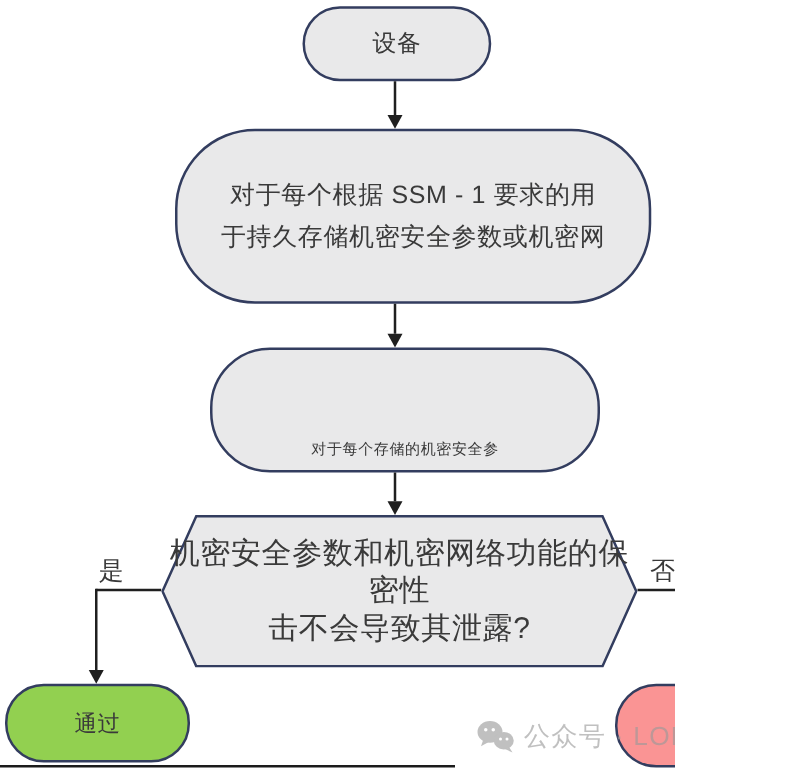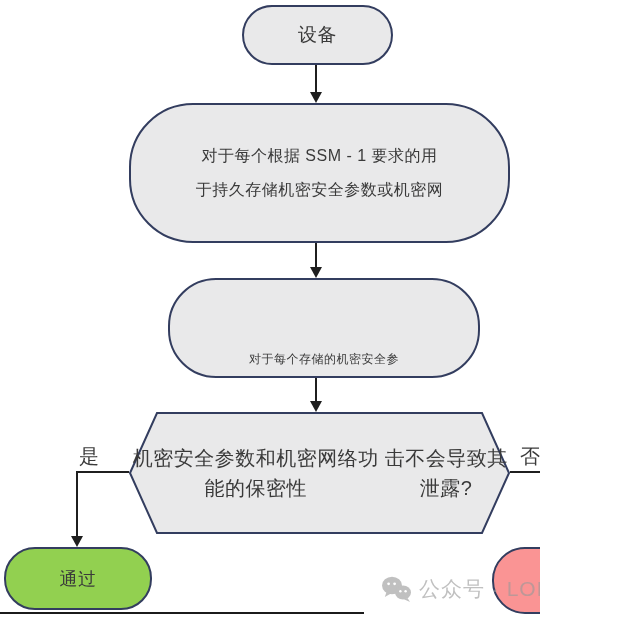--- a/index.html
+++ b/index.html
@@ -23,39 +23,39 @@
     display: flex;
     flex-direction: column;
     align-items: center;
     justify-content: center;
     text-align: center;
     letter-spacing: 0.5px;
   }
   .node .line { white-space: nowrap; }
 
   .node-device   { left: 242px; top: 5px;   width: 151px; height: 60px;  border-radius: 30px; font-size: 19px; }
-  .node-mech     { left: 129px; top: 103px; width: 381px; height: 140px; border-radius: 64px; font-size: 16px; line-height: 34px; }
+  .node-mech     { left: 140px; top: 103px; width: 381px; height: 140px; border-radius: 64px; font-size: 20px; line-height: 34px; }
   .node-stored   { left: 168px; top: 278px; width: 312px; height: 100px; border-radius: 48px; font-size: 12px; line-height: 33px; justify-content: flex-end; }
   .node-pass     { left: 4px;   top: 547px; width: 148px; height: 63px;  border-radius: 31px; font-size: 18px; background: #92d050; }
   .node-fail     { left: 492px; top: 547px; width: 144px; height: 67px;  border-radius: 33px; font-size: 14px; background: #fa9494; }
 
   
   .decision {
     position: absolute;
     left: 129px; top: 412px;
     width: 381px; height: 122px;
   }
   .decision svg { position: absolute; left: 0; top: 0; }
   .decision .txt {
     position: absolute;
     left: 0; top: 0; width: 100%; height: 100%;
-    display: flex; flex-direction: row;
+    display: flex; flex-direction: column;
     align-items: center; justify-content: center;
     text-align: center;
-    font-size: 20px; line-height: 30px;
+    font-size: 24px; line-height: 30px;
     letter-spacing: 0.5px;
   }
 
   
   .vline { position: absolute; width: 2px; background: #1f1f1f; }
   .hline { position: absolute; height: 2px; background: #1f1f1f; }
   .arrow-down {
     position: absolute;
     width: 0; height: 0;
     border-left: 6px solid transparent;

